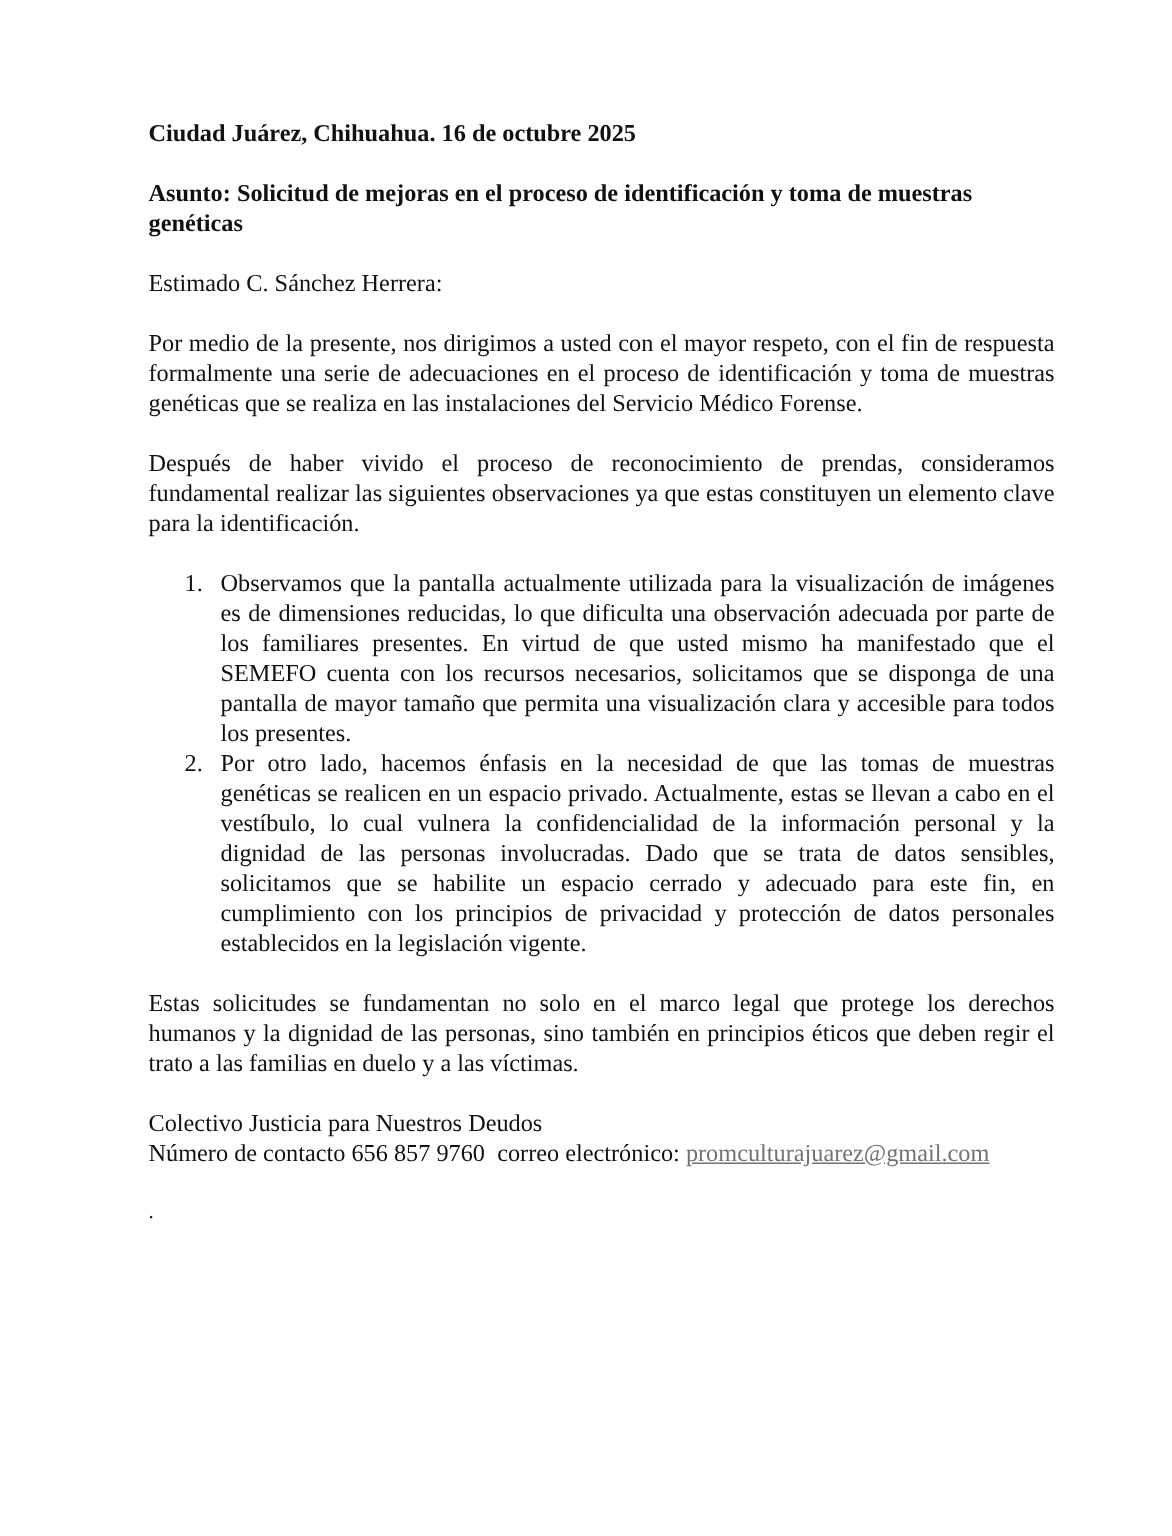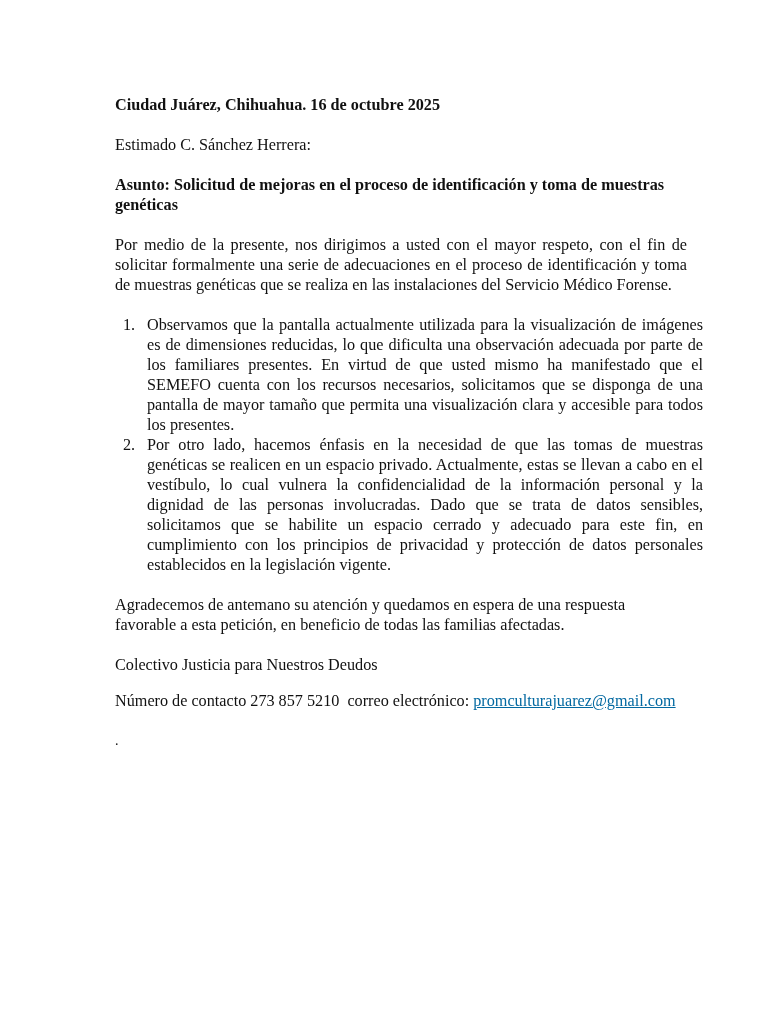--- a/index.html
+++ b/index.html
@@ -17,80 +17,81 @@
       font-size: 16.2px;
       line-height: 20px;
     }
     .page {
       position: absolute;
       left: 99px;
       top: 79px;
       width: 604px;
     }
     p {
-      margin: 16px;
+      margin: 0;
     }
     .gap { margin-bottom: 20px; }
     .bold { font-weight: bold; }
     .justify { text-align: justify; }
     .letter-line { white-space: nowrap; }
     ol.obs {
       margin: 0 0 20px 0;
       padding-left: 48px;
       list-style: none;
     }
     ol.obs li {
       position: relative;
       text-align: justify;
     }
     ol.obs li .num {
       position: absolute;
       left: -24px;
       top: 0;
     }
     a.email {
-      color: #0369a1;
+      color: #737373;
       text-decoration: underline;
     }
     .sig p { white-space: nowrap; }
     .dot {
       margin-top: 20px;
       font-size: 14px;
     }
   </style>
 </head>
 <body>
 
 <div class="page">
 
   <p class="gap bold letter-line">Ciudad Juárez, Chihuahua. 16 de octubre 2025</p>
 
 
+  <p class="gap bold">Asunto: Solicitud de mejoras en el proceso de identificación y toma de muestras genéticas</p>
+
   <p class="gap">Estimado C. Sánchez Herrera:</p>
 
-  <p class="gap bold">Asunto: Solicitud de mejoras en el proceso de identificación y toma de muestras genéticas</p>
+  <p class="gap justify">Por medio de la presente, nos dirigimos a usted con el mayor respeto, con el fin de respuesta formalmente una serie de adecuaciones en el proceso de identificación y toma de muestras genéticas que se realiza en las instalaciones del Servicio Médico Forense.</p>
 
-  <p class="gap justify">Por medio de la presente, nos dirigimos a usted con el mayor respeto, con el fin de solicitar formalmente una serie de adecuaciones en el proceso de identificación y toma de muestras genéticas que se realiza en las instalaciones del Servicio Médico Forense.</p>
-
+  <p class="gap justify">Después de haber vivido el proceso de reconocimiento de prendas, consideramos fundamental realizar las siguientes observaciones ya que estas constituyen un elemento clave para la identificación.</p>
 
   <ol class="obs">
     <li>
       <span class="num">1.</span>
       <span>Observamos que la pantalla actualmente utilizada para la visualización de imágenes es de dimensiones reducidas, lo que dificulta una observación adecuada por parte de los familiares presentes. En virtud de que usted mismo ha manifestado que el SEMEFO cuenta con los recursos necesarios, solicitamos que se disponga de una pantalla de mayor tamaño que permita una visualización clara y accesible para todos los presentes.</span>
     </li>
     <li>
       <span class="num">2.</span>
       <span>Por otro lado, hacemos énfasis en la necesidad de que las tomas de muestras genéticas se realicen en un espacio privado. Actualmente, estas se llevan a cabo en el vestíbulo, lo cual vulnera la confidencialidad de la información personal y la dignidad de las personas involucradas. Dado que se trata de datos sensibles, solicitamos que se habilite un espacio cerrado y adecuado para este fin, en cumplimiento con los principios de privacidad y protección de datos personales establecidos en la legislación vigente.</span>
     </li>
   </ol>
 
+  <p class="gap justify">Estas solicitudes se fundamentan no solo en el marco legal que protege los derechos humanos y la dignidad de las personas, sino también en principios éticos que deben regir el trato a las familias en duelo y a las víctimas.</p>
 
-  <p class="gap">Agradecemos de antemano su atención y quedamos en espera de una respuesta favorable a esta petición, en beneficio de todas las familias afectadas.</p>
 
 
   <div class="sig">
     <p>Colectivo Justicia para Nuestros Deudos</p>
-    <p><span style="white-space: pre;">Número de contacto 273 857 5210  correo electrónico: </span><a class="email" title="promculturajuarez@gmail.com">promculturajuarez@gmail.com</a></p>
+    <p><span style="white-space: pre;">Número de contacto 656 857 9760  correo electrónico: </span><a class="email" title="promculturajuarez@gmail.com">promculturajuarez@gmail.com</a></p>
   </div>
 
   <p class="dot">.</p>
 
 </div>
 
 </body></html>

